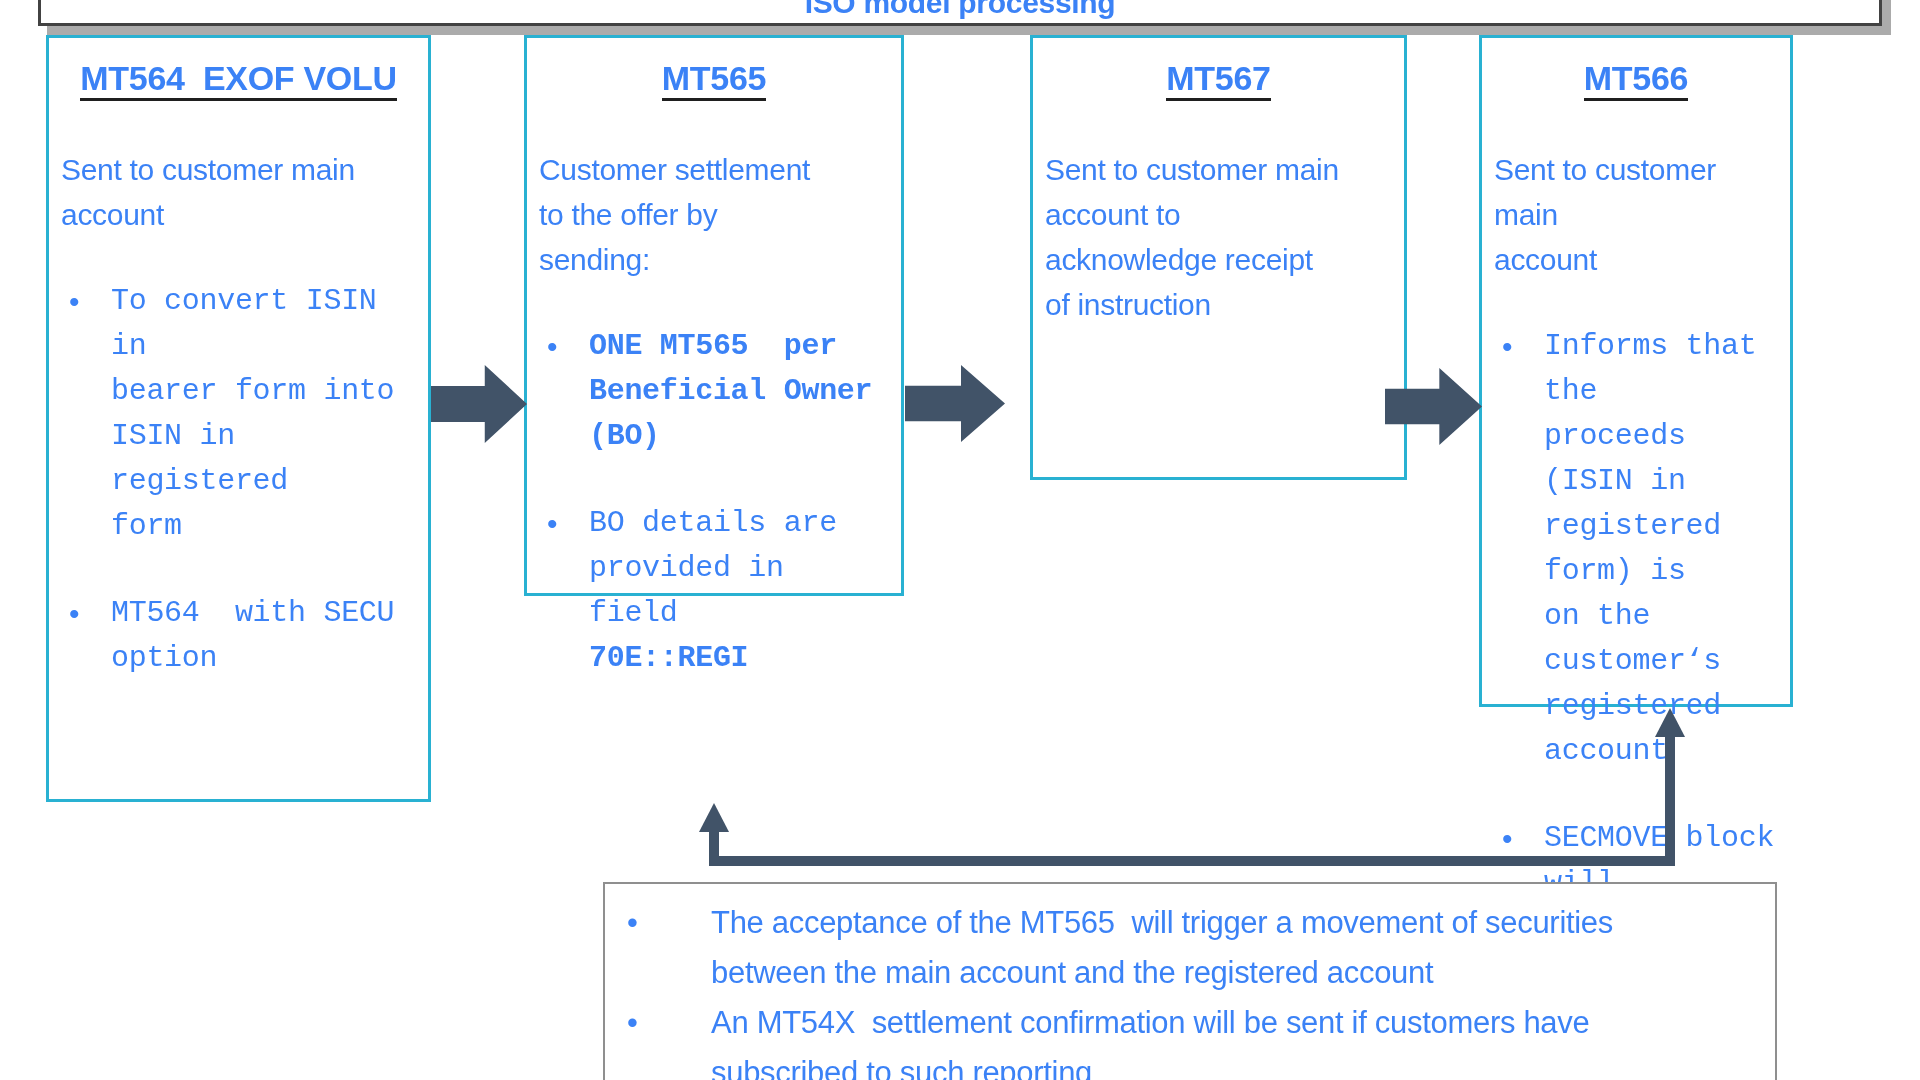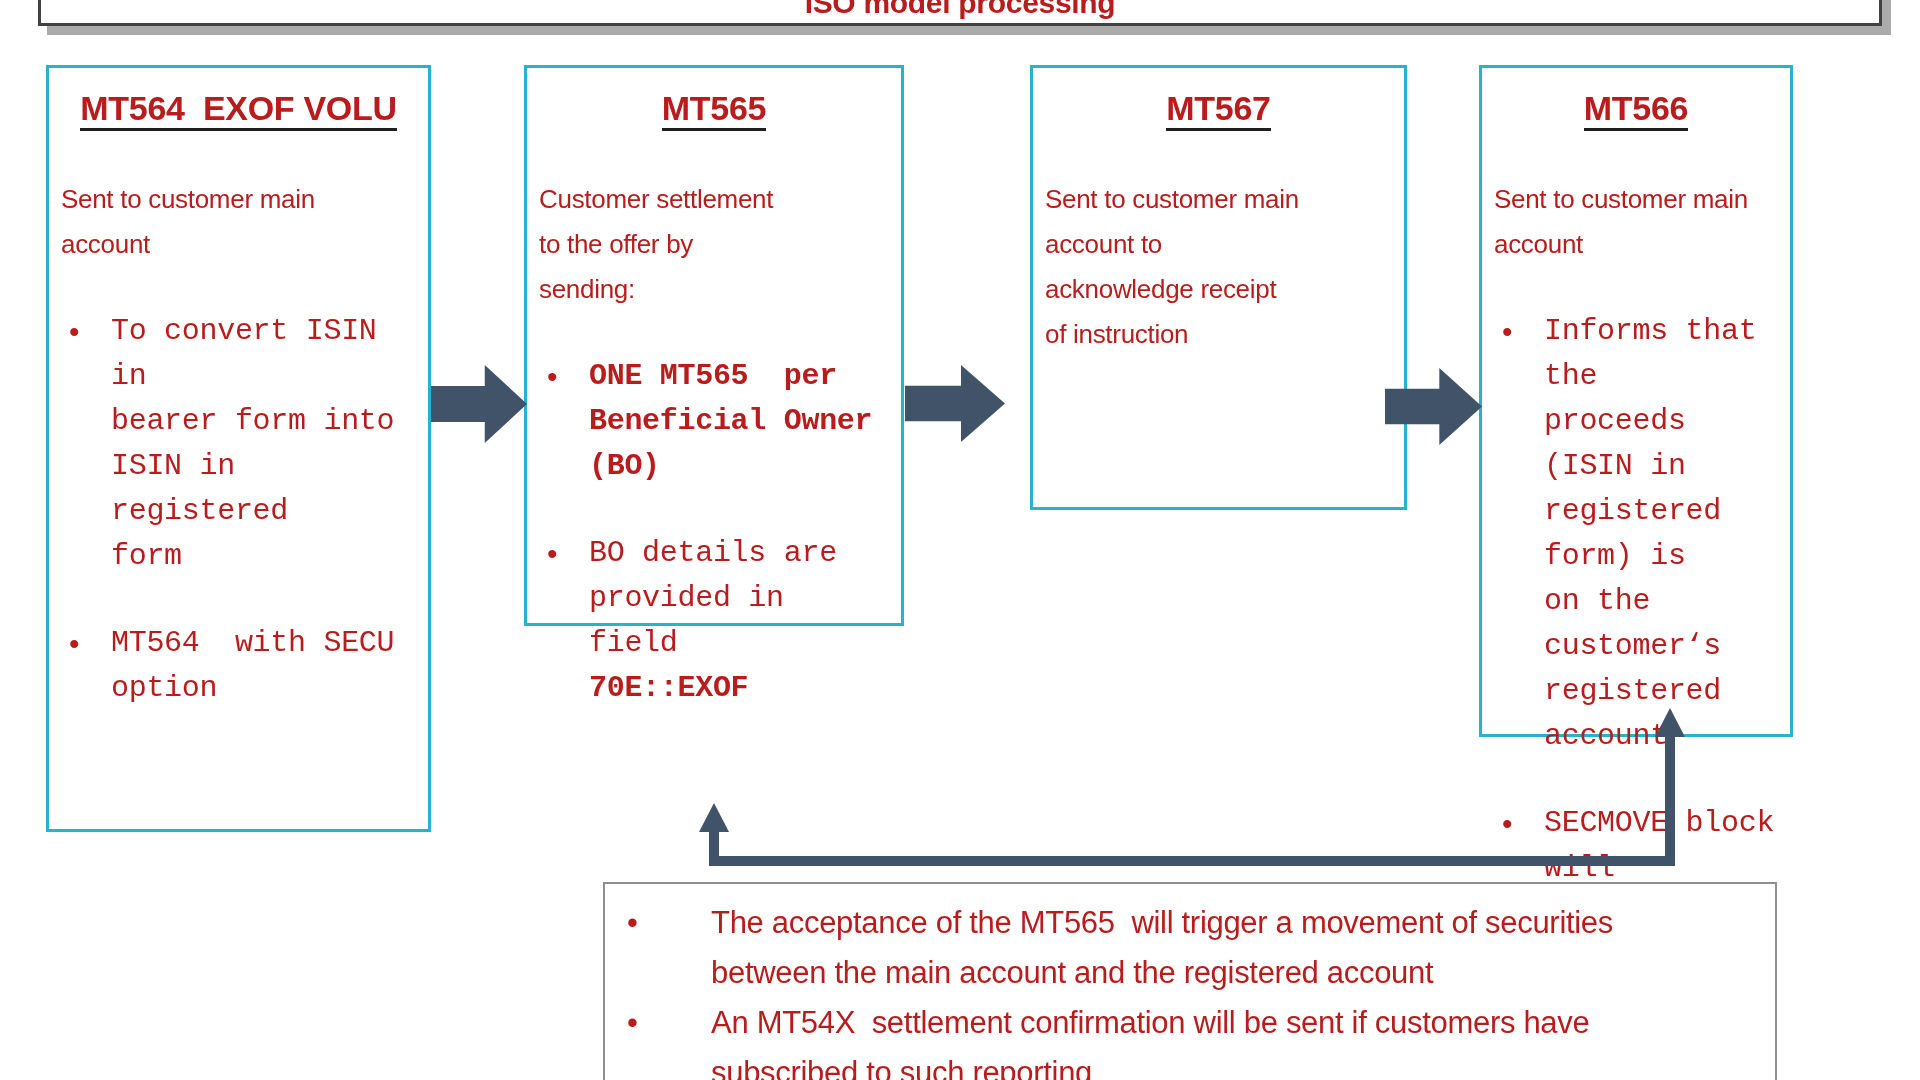--- a/index.html
+++ b/index.html
@@ -1,31 +1,31 @@
 <!DOCTYPE html>
 <html><head>
 <meta charset="utf-8">
 <style>
   html,body{margin:0;padding:0;background:#ffffff;overflow:hidden;}
   #stage{position:relative;width:1920px;height:1080px;background:#ffffff;
-         font-family:"Liberation Sans",sans-serif;color:#b91c1c;letter-spacing:-0.3px;}
+         font-family:"Liberation Sans",sans-serif;color:#3b82f6;letter-spacing:-0.3px;}
 
   
   .header-box{position:absolute;left:38px;top:-64px;width:1838px;height:84px;
               border:3px solid #424242;background:#ffffff;
               box-shadow:9px 9px 0 0 #ababab;
               display:flex;align-items:flex-end;justify-content:center;}
   .header-box .htext{font-size:30px;font-weight:600;line-height:36px;padding-bottom:2px;}
 
   
   .vbox{position:absolute;border:3px solid #29b1d2;background:#ffffff;
-        box-sizing:border-box;padding:20px 12px 12px 12px;margin-top:30px;}
+        box-sizing:border-box;padding:20px 12px 12px 12px;}
   .btitle{text-align:center;font-size:34px;font-weight:bold;height:44px;line-height:40px;white-space:pre-wrap;}
   .btitle span{border-bottom:3px solid #1f1f1f;padding-bottom:1px;}
-  .intro{margin-top:45px;font-size:26px;line-height:45px;white-space:pre-wrap;}
+  .intro{margin-top:45px;font-size:30px;line-height:45px;white-space:pre-wrap;}
   .bullet{display:flex;margin-top:42px;font-size:30px;line-height:45px;}
   .bullet .dot{width:50px;flex:0 0 50px;padding-left:8px;box-sizing:border-box;}
   .bullet .btext{flex:1;white-space:pre-wrap;font-family:Liberation Mono, monospace;}
   .bold{font-weight:bold;}
 
   
   .flow-arrow{position:absolute;background:#415368;
       clip-path:polygon(0 27%,56% 27%,56% 0,100% 50%,56% 100%,56% 73%,0 73%);}
 
   
@@ -77,21 +77,21 @@
     <div class="bullet">
       <span class="dot">•</span>
       <span class="btext bold">ONE MT565  per
 Beneficial Owner
 (BO)</span>
     </div>
     <div class="bullet">
       <span class="dot">•</span>
       <span class="btext"><span>BO details are
 provided in field
-</span><span class="bold">70E::EXOF</span></span>
+</span><span class="bold">70E::REGI</span></span>
     </div>
   </div>
 
   <div class="vbox" style="left:1030px;top:35px;width:377px;height:445px">
     <div class="btitle"><span>MT567</span></div>
     <div class="intro">Sent to customer main
 account to
 acknowledge receipt
 of instruction</div>
   </div>

